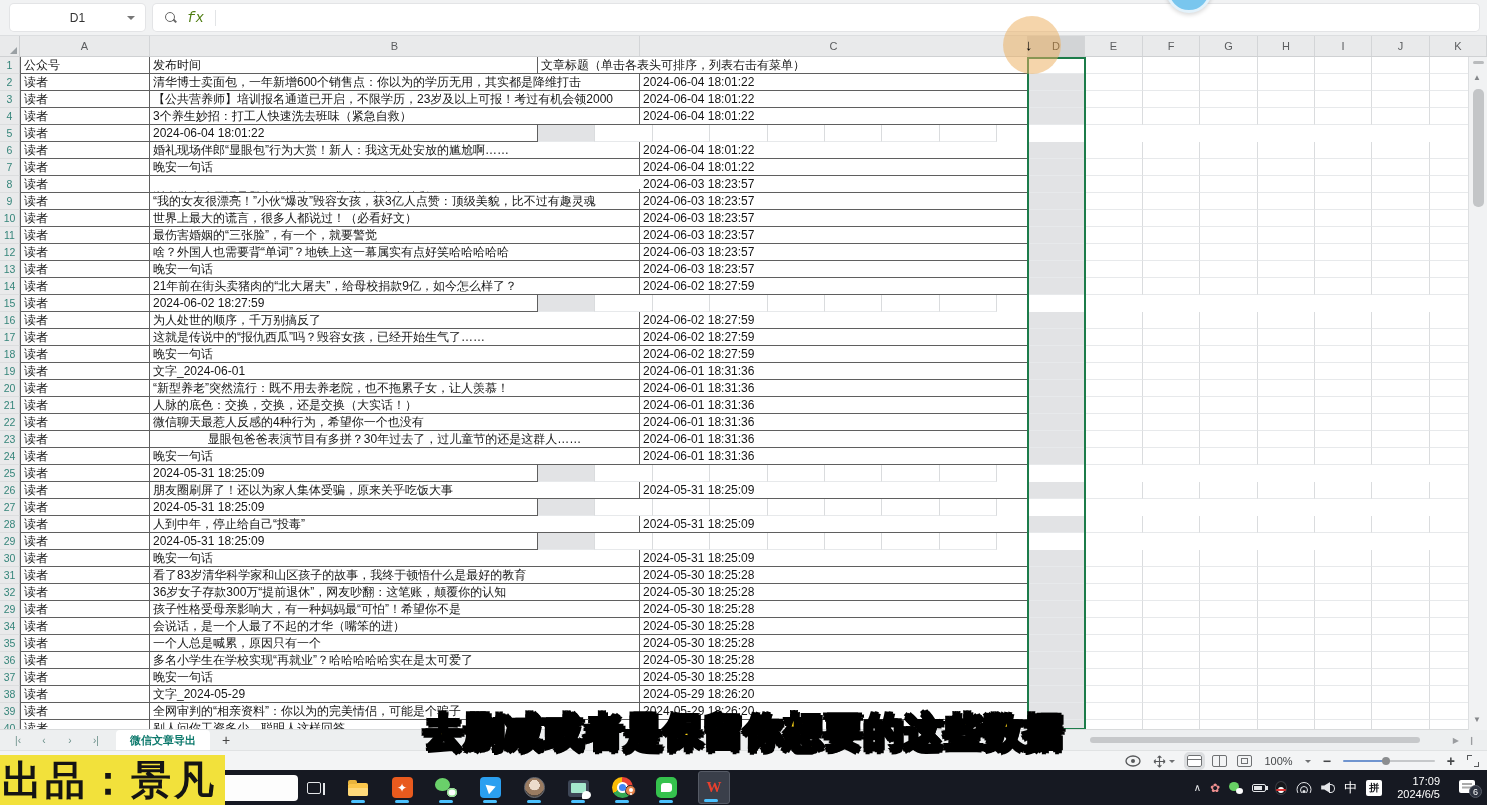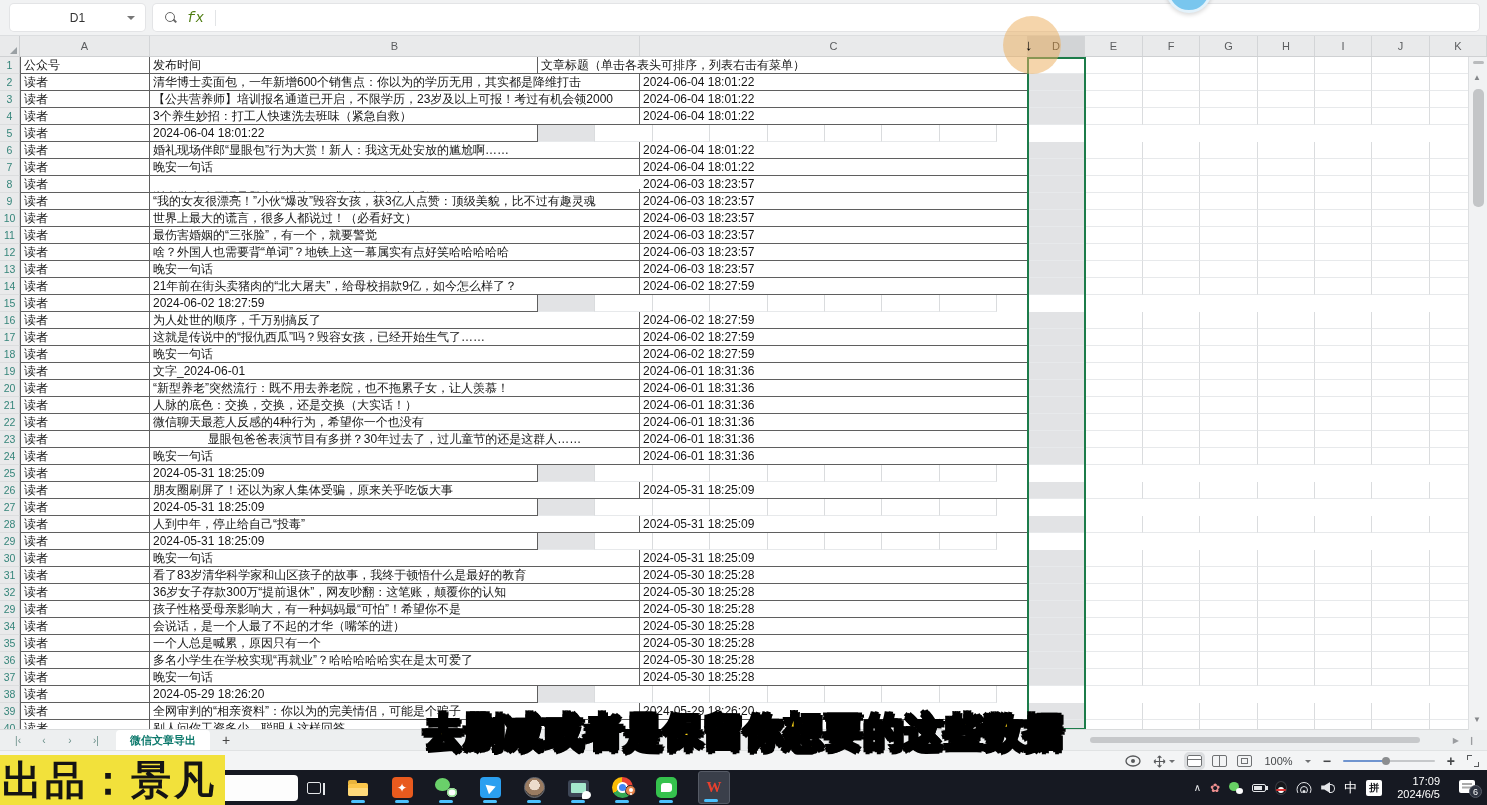--- a/index.html
+++ b/index.html
@@ -686,20 +686,21 @@
         <div class="cell empty" style="width: 57px;"></div>
         <div class="cell empty" style="width: 58px;"></div>
         <div class="cell empty" style="width: 57px;"></div>
         <div class="cell empty" style="width: 57px;"></div>
         <div class="cell empty" style="width: 58px;"></div>
         <div class="cell empty" style="width: 57px;"></div>
       </div>
       <div class="grow">
         <div class="rnum">38</div>
         <div class="cell data a" style="width: 130px;">读者</div>
+        <div class="cell data" style="width: 490px;">文字_2024-05-29</div>
         <div class="cell data" style="width: 388px;">2024-05-29 18:26:20</div>
         <div class="cell empty dsel" style="width: 57px;"></div>
         <div class="cell empty" style="width: 58px;"></div>
         <div class="cell empty" style="width: 57px;"></div>
         <div class="cell empty" style="width: 58px;"></div>
         <div class="cell empty" style="width: 57px;"></div>
         <div class="cell empty" style="width: 57px;"></div>
         <div class="cell empty" style="width: 58px;"></div>
         <div class="cell empty" style="width: 57px;"></div>
       </div>

